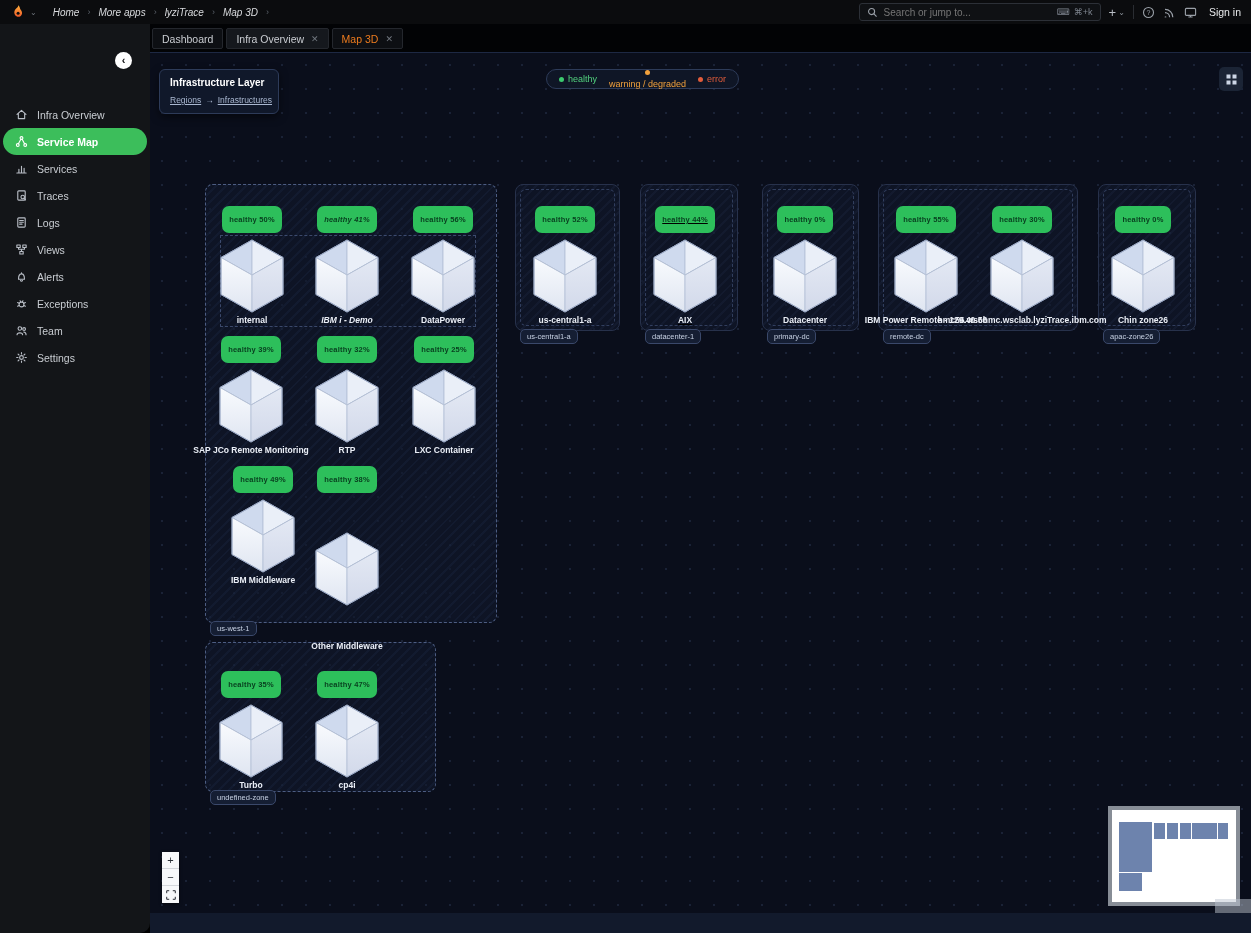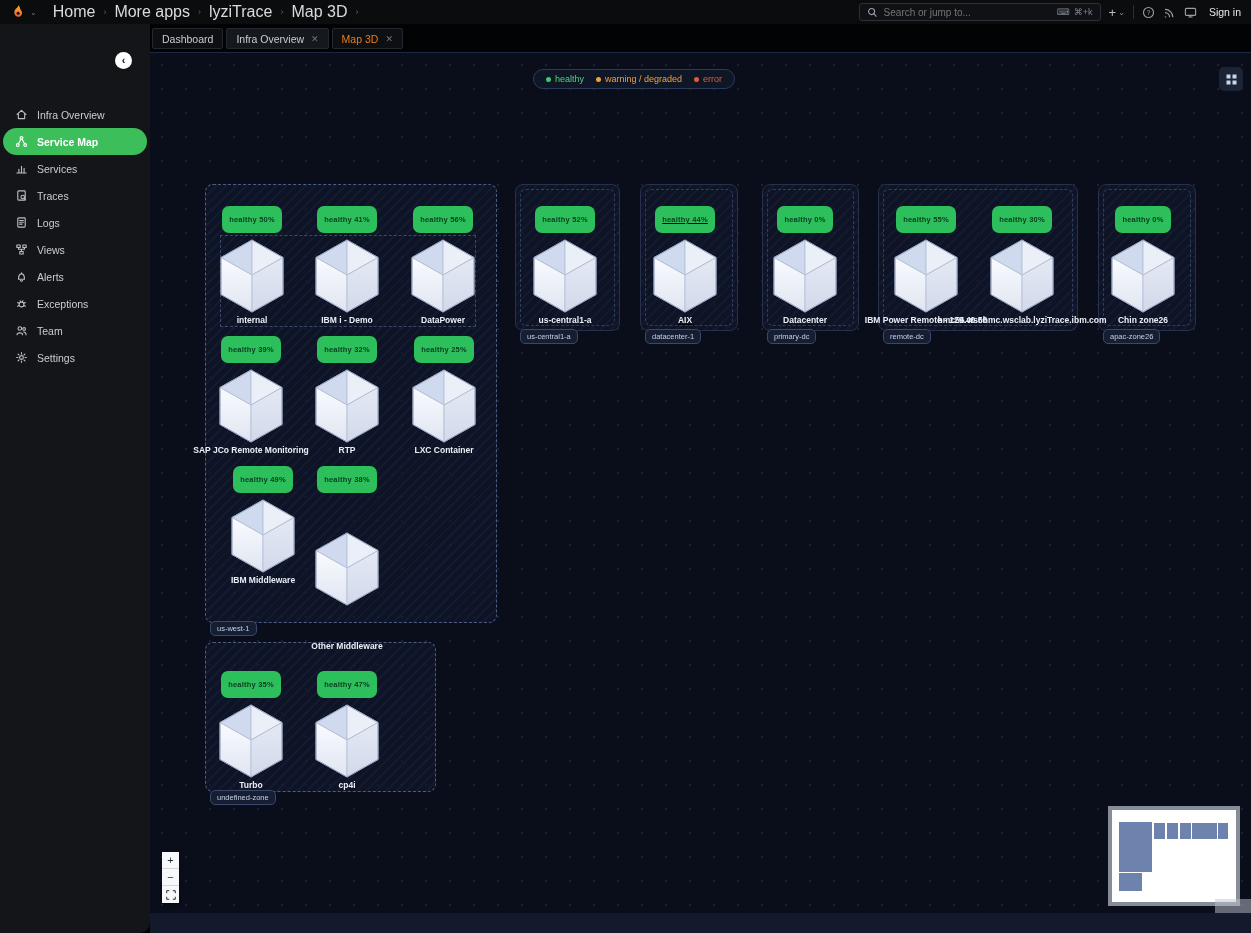--- a/index.html
+++ b/index.html
@@ -4,21 +4,21 @@
 <style>
   * { margin:0; padding:0; box-sizing:border-box; }
   html,body { width:1251px; height:933px; overflow:hidden; background:#000;
     font-family:"Liberation Sans", sans-serif; -webkit-font-smoothing:antialiased; }
 
   
   .topnav { height:24px; background:#0b0c0e; display:flex; align-items:center; padding:0 10px; gap:8px; }
   .logo { width:16px; height:16px; display:inline-flex; }
   .logo-caret { color:#6f757c; font-size:8px; margin-left:-4px; }
   .crumbs { display:flex; align-items:center; gap:8px; margin-left:8px; }
-  .crumb { color:#d9dbde; font-size:16px; cursor:pointer; }
+  .crumb { color:#d9dbde; font-size:10px; cursor:pointer;font-style:italic; }
   .crumb-sep { color:#5a6069; font-size:9px; }
   .searchbox { margin-left:auto; width:242px; height:18px; background:#0f1114; border:1px solid #2c3037;
     border-radius:3px; display:flex; align-items:center; padding:0 7px; gap:6px; }
   .searchbox .ph { color:#8d949d; font-size:10px; flex:1; background:transparent; border:none; outline:none;
     font-family:"Liberation Sans",sans-serif; }
   .searchbox .kbd { color:#7e858f; font-size:9px; white-space:nowrap; display:flex; gap:4px; align-items:center; }
   .nav-ic { color:#9aa0a8; display:inline-flex; align-items:center; }
   .plusgrp { display:flex; align-items:center; gap:2px; color:#b9bec5; }
   .plusgrp .plus { font-size:13px; line-height:1; }
   .plusgrp .caret { font-size:8px; color:#8a9098; }
@@ -51,26 +51,26 @@
   
   .canvas { position:relative; height:861px; background:#0a0e1b; border-top:1px solid #1d2843; overflow:hidden;
     background-image:radial-gradient(circle, #1a2236 1px, transparent 1.3px); background-size:24px 24px; }
 
   .layer-panel { position:absolute; left:9px; top:16px; width:120px; background:#10182a;
     border:1px solid #2d3b59; border-radius:6px; padding:7px 10px 8px; box-shadow:0 3px 8px rgba(0,0,0,.5); }
   .layer-panel h3 { color:#fff; font-size:10px; margin-bottom:7px; }
   .layer-links { display:flex; align-items:center; gap:4px; font-size:8.5px; color:#a9b7d0; }
   .layer-links a { color:#a9b7d0; text-decoration:underline; cursor:pointer; }
 
-  .legend { position:absolute; left:383px; top:16px; height:20px; background:#0f1626; border:1px solid #2d3b59;
+  .legend { position:absolute; left:396px; top:16px; height:20px; background:#0f1626; border:1px solid #2d3b59;
     border-radius:12px; display:flex; align-items:center; gap:12px; padding:0 12px; }
   .leg-item { display:flex; align-items:center; gap:4px; font-size:9px; }
   .leg-dot { width:5px; height:5px; border-radius:50%; }
   .leg-healthy { color:#52d07e; } .leg-healthy .leg-dot { background:#3cc96e; }
-  .leg-warn { color:#f2a13c; } .leg-warn .leg-dot { background:#f2a13c; }
+  .leg-warn { color:#f2a13c;flex-direction:column; } .leg-warn .leg-dot { background:#f2a13c; }
   .leg-err { color:#e25c3b; } .leg-err .leg-dot { background:#e25c3b; }
 
   .gridbtn { position:absolute; left:1069px; top:14px; width:24px; height:24px; background:#1b2435;
     border-radius:5px; display:flex; align-items:center; justify-content:center; color:#cdd6e6; cursor:pointer; }
 
   
   .region { position:absolute; border-radius:8px; background:rgba(17,25,45,.6);
     background-image:repeating-linear-gradient(135deg, rgba(44,58,94,.16) 0 2px, transparent 2px 7px); }
   .region.solid { border:1px solid #27314b; }
   .region.solid::after { content:""; position:absolute; inset:4px; border:1px dashed rgba(92,112,160,.45); border-radius:6px; }
@@ -290,20 +290,28 @@
           <span class="x">✕</span>
         </div>
       <div class="tab active">
           <span>Map 3D</span>
           <span class="x">✕</span>
         </div>
     </div>
 
     <div class="canvas" id="canvas">
 
+      <div class="layer-panel">
+        <h3>Infrastructure Layer</h3>
+        <div class="layer-links">
+          <a>Regions</a>
+          <span>→</span>
+          <a>Infrastructures</a>
+        </div>
+      </div>
 
       <div class="legend">
         <span class="leg-item leg-healthy">
             <span class="leg-dot"></span>
             <span>healthy</span>
           </span>
         <span class="leg-item leg-warn">
             <span class="leg-dot"></span>
             <span>warning / degraded</span>
           </span>
@@ -351,21 +359,21 @@
             <div class="badge">healthy 50%</div>
             <svg class="cube" width="66" height="74" viewBox="0 0 66 74">
     <polygon points="33,1 2,18.5 33,36" fill="#cfdaee" stroke="#b3bfd6" stroke-width="0.8"></polygon>
     <polygon points="33,1 64,18.5 33,36" fill="#eaeff8" stroke="#b3bfd6" stroke-width="0.8"></polygon>
     <polygon points="2,18.5 33,36 33,73 2,55.5" fill="url(#cubeL)" stroke="#b3bfd6" stroke-width="0.8"></polygon>
     <polygon points="64,18.5 33,36 33,73 64,55.5" fill="url(#cubeR)" stroke="#b3bfd6" stroke-width="0.8"></polygon>
     <polygon points="33,1 64,18.5 64,55.5 33,73 2,55.5 2,18.5" fill="none" stroke="#9aa8c4" stroke-width="1"></polygon>
   </svg>
             <div class="node-label">internal</div>
           </div>
-          <div class="node" style="left: 132px; top: 153px;">
+          <div class="node" style="left: 132px; top: 153px; font-style: italic;">
             <div class="badge">healthy 41%</div>
             <svg class="cube" width="66" height="74" viewBox="0 0 66 74">
     <polygon points="33,1 2,18.5 33,36" fill="#cfdaee" stroke="#b3bfd6" stroke-width="0.8"></polygon>
     <polygon points="33,1 64,18.5 33,36" fill="#eaeff8" stroke="#b3bfd6" stroke-width="0.8"></polygon>
     <polygon points="2,18.5 33,36 33,73 2,55.5" fill="url(#cubeL)" stroke="#b3bfd6" stroke-width="0.8"></polygon>
     <polygon points="64,18.5 33,36 33,73 64,55.5" fill="url(#cubeR)" stroke="#b3bfd6" stroke-width="0.8"></polygon>
     <polygon points="33,1 64,18.5 64,55.5 33,73 2,55.5 2,18.5" fill="none" stroke="#9aa8c4" stroke-width="1"></polygon>
   </svg>
             <div class="node-label">IBM i - Demo</div>
           </div>

